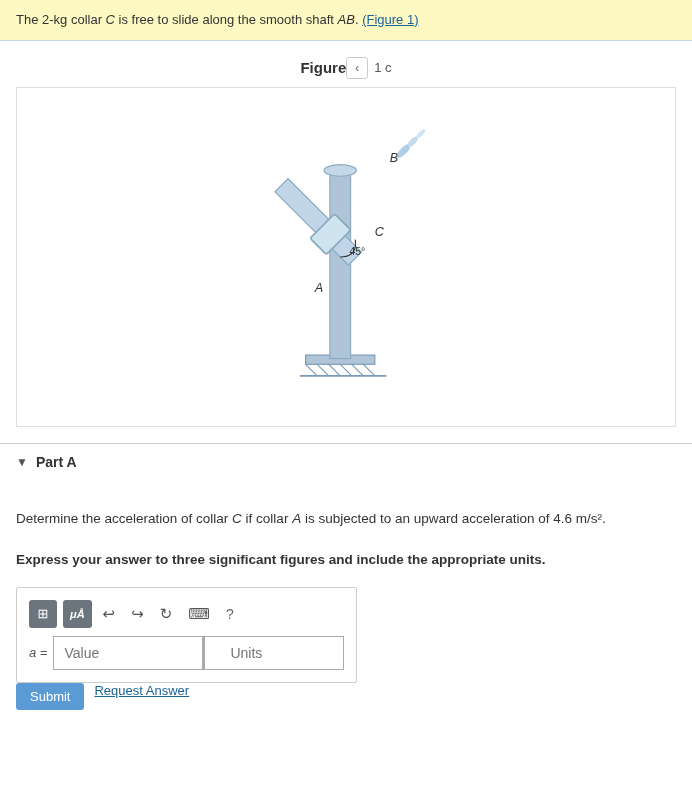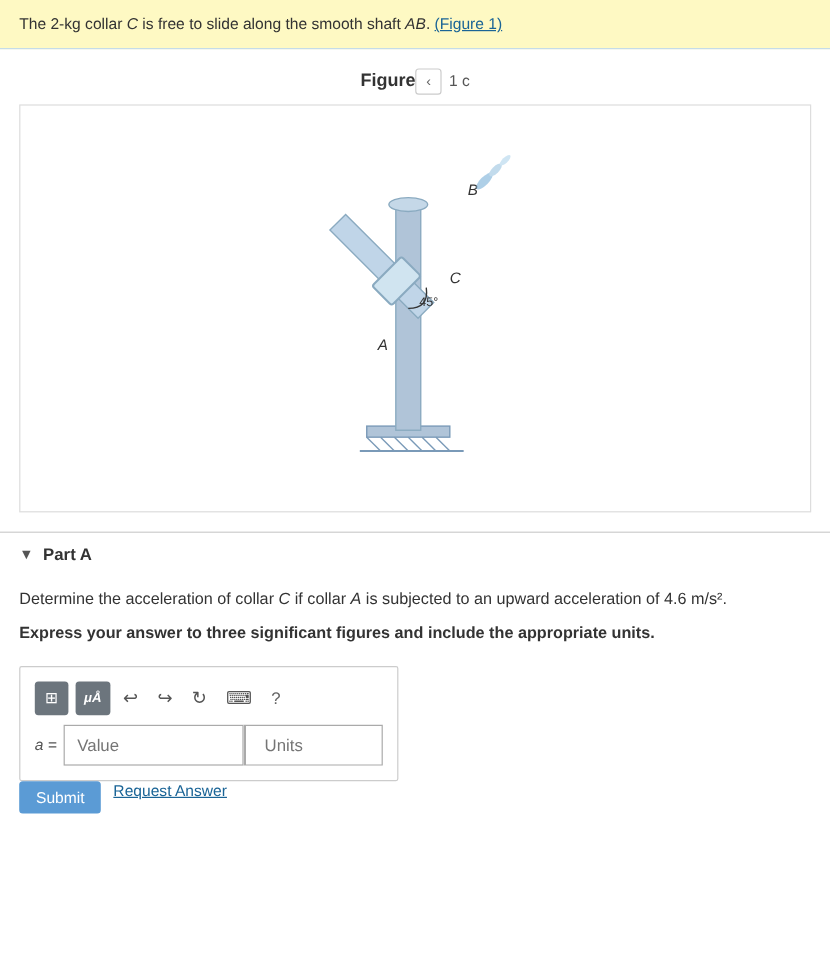--- a/index.html
+++ b/index.html
@@ -103,20 +103,21 @@
     }
 
     .part-a-content {
       padding: 8px 0 0 0;
     }
 
     .problem-text {
       font-size: 13.5px;
       margin-bottom: 8px;
       line-height: 1.6;
+      margin-top: 20px;
     }
 
     .problem-text b {
       font-weight: 600;
     }
 
     .answer-box {
       border: 1px solid #ccc;
       border-radius: 2px;
       padding: 12px;
@@ -190,23 +191,23 @@
       font-size: 14px;
       width: 150px;
       height: 34px;
       color: #0f766e;
       outline: none;
     }
 
     .units-input {
       border: 1px solid #aaa;
       border-left: 2px solid #aaa;
-      padding: 5px 15px;
-      font-size: 14px;
-      width: 116px;
+      padding: 5px 25px;
+      font-size: 14px;
+      width: 141px;
       height: 34px;
       color: #404040;
       outline: none;
     }
 
     .action-row {
       display: flex;
       align-items: flex-start;
       gap: 10px;
       margin-top: 0;

